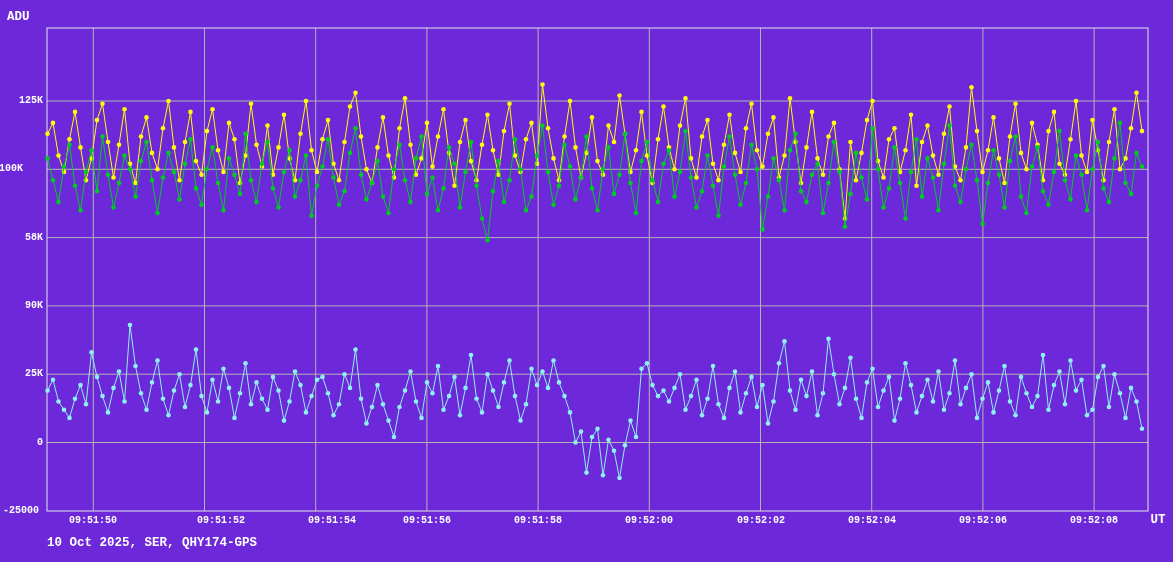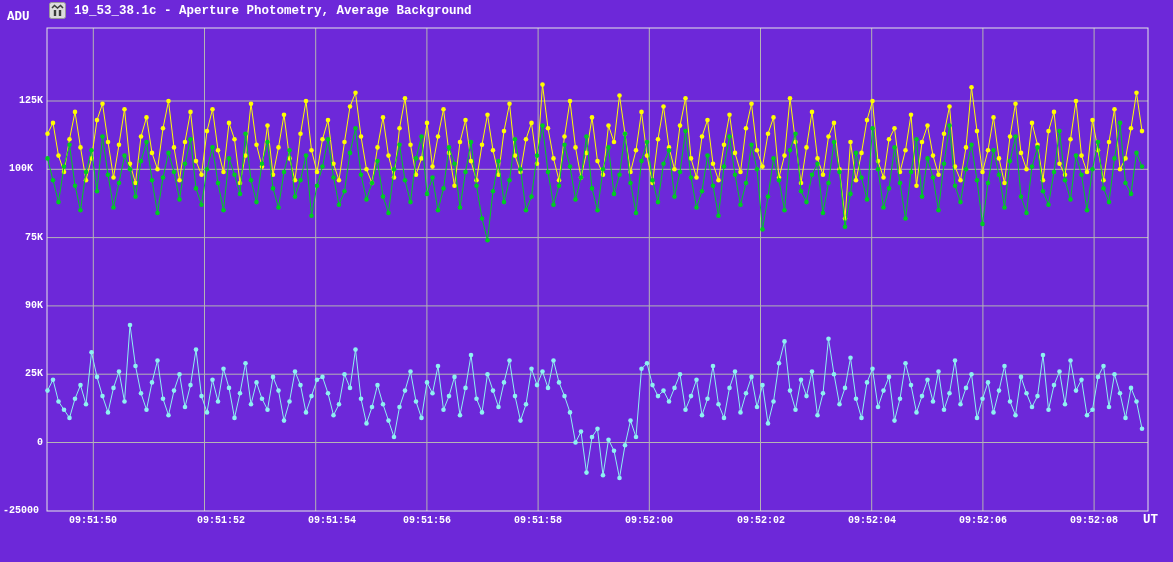--- a/index.html
+++ b/index.html
@@ -6,41 +6,30 @@
   .screen{position:relative;width:1173px;height:562px;background:#6d28d9;
           font-family:Liberation Mono, monospace;overflow:hidden;}
   #plot{position:absolute;left:0;top:0;}
   #labels{position:absolute;left:0;top:0;width:1173px;height:562px;pointer-events:none;}
   .ticklab{position:absolute;color:#fff;font-weight:bold;font-size:10px;line-height:15px;white-space:nowrap;}
   .y-unit{position:absolute;left:7px;top:10px;color:#fff;font-weight:bold;font-size:12.5px;}
   .titlebar{position:absolute;left:49px;top:2px;display:flex;align-items:center;gap:8px;}
   .title{color:#fff;font-weight:bold;font-size:12.5px;white-space:nowrap;}
   .icon{width:17px;height:17px;display:inline-block;}
   .footer{position:absolute;left:47px;top:536px;color:#fff;font-weight:bold;font-size:12.5px;}
-  .x-unit{position:absolute;left:1143px;top:513px;width:30px;text-align:left;
+  .x-unit{position:absolute;left:1143px;top:513px;width:30px;text-align:center;
           color:#fff;font-weight:bold;font-size:12.5px;}
 </style>
 </head>
 <body>
 
 <div class="screen">
 
   <div class="y-unit">ADU</div>
 
-  <div class="titlebar">
-    <span class="icon">
-      <svg width="17" height="17" viewBox="0 0 17 17">
-        <rect x="0.5" y="0.5" width="16" height="16" rx="2" fill="#dcdcdc" stroke="#9a9a9a"></rect>
-        <path d="M3 6 L5.5 3.5 L8.5 6 L11.5 3.5 L14 6" stroke="#3c3c3c" stroke-width="1.6" fill="none"></path>
-        <rect x="4.8" y="8" width="2.4" height="6" fill="#3c3c3c"></rect>
-        <rect x="9.8" y="8" width="2.4" height="6" fill="#3c3c3c"></rect>
-      </svg>
-    </span>
-    <span class="title">19_53_38.1c - Aperture Photometry, Average Background</span>
-  </div>
 
   <svg id="plot" width="1173" height="562">
       <line x1="47" x2="1148" y1="101.0" y2="101.0" stroke="#b4b4b4" stroke-width="1"></line>
       <line x1="47" x2="1148" y1="169.3" y2="169.3" stroke="#b4b4b4" stroke-width="1"></line>
       <line x1="47" x2="1148" y1="237.6" y2="237.6" stroke="#b4b4b4" stroke-width="1"></line>
       <line x1="47" x2="1148" y1="305.9" y2="305.9" stroke="#b4b4b4" stroke-width="1"></line>
       <line x1="47" x2="1148" y1="374.2" y2="374.2" stroke="#b4b4b4" stroke-width="1"></line>
       <line x1="47" x2="1148" y1="442.5" y2="442.5" stroke="#b4b4b4" stroke-width="1"></line>
       <line x1="93.3" x2="93.3" y1="28" y2="511" stroke="#b4b4b4" stroke-width="1"></line>
       <line x1="204.5" x2="204.5" y1="28" y2="511" stroke="#b4b4b4" stroke-width="1"></line>
@@ -659,34 +648,35 @@
         <circle cx="1120.0" cy="393.3" r="2.3"></circle>
         <circle cx="1125.5" cy="417.9" r="2.3"></circle>
         <circle cx="1131.0" cy="387.9" r="2.3"></circle>
         <circle cx="1136.5" cy="401.5" r="2.3"></circle>
         <circle cx="1142.0" cy="428.8" r="2.3"></circle>
       </g>
     </svg>
 
   <div id="labels">
       <div class="ticklab" style="left: -1px; top: 93px; width: 44px; text-align: right;">125K</div>
-      <div class="ticklab" style="left: -1px; top: 161px; width: 44px; text-align: center;">100K</div>
-      <div class="ticklab" style="left: -1px; top: 230px; width: 44px; text-align: right;">75K</div>
+      <div class="ticklab" style="left: -1px; top: 161px; width: 44px; text-align: left;">100K</div>
+      <div class="ticklab" style="left: -1px; top: 230px; width: 44px; text-align: right;">58K</div>
       <div class="ticklab" style="left: -1px; top: 298px; width: 44px; text-align: right;">90K</div>
       <div class="ticklab" style="left: -1px; top: 366px; width: 44px; text-align: right;">25K</div>
       <div class="ticklab" style="left: -1px; top: 435px; width: 44px; text-align: right;">0</div>
       <div class="ticklab" style="left: -1px; top: 503px; width: 44px; text-align: center;">-25000</div>
       <div class="ticklab" style="left: 53px; top: 513px; width: 80px; text-align: center;">09:51:50</div>
       <div class="ticklab" style="left: 165px; top: 513px; width: 80px; text-align: right;">09:51:52</div>
       <div class="ticklab" style="left: 276px; top: 513px; width: 80px; text-align: right;">09:51:54</div>
       <div class="ticklab" style="left: 387px; top: 513px; width: 80px; text-align: center;">09:51:56</div>
       <div class="ticklab" style="left: 498px; top: 513px; width: 80px; text-align: center;">09:51:58</div>
       <div class="ticklab" style="left: 609px; top: 513px; width: 80px; text-align: center;">09:52:00</div>
       <div class="ticklab" style="left: 721px; top: 513px; width: 80px; text-align: center;">09:52:02</div>
       <div class="ticklab" style="left: 832px; top: 513px; width: 80px; text-align: center;">09:52:04</div>
       <div class="ticklab" style="left: 943px; top: 513px; width: 80px; text-align: center;">09:52:06</div>
       <div class="ticklab" style="left: 1054px; top: 513px; width: 80px; text-align: center;">09:52:08</div>
     </div>
 
   <div class="x-unit">UT</div>
 
+  <div class="footer">10 Oct 2025, SER, QHY174-GPS</div>
 
 </div>
 
 </body></html>

